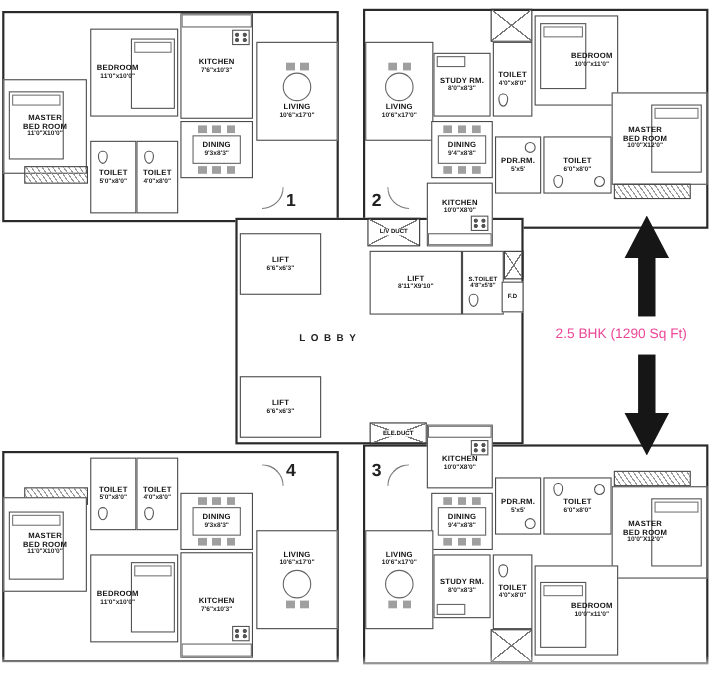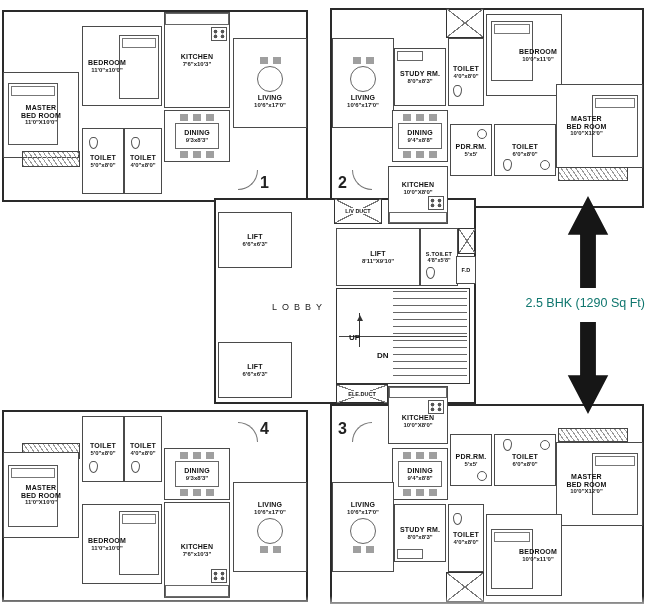--- a/index.html
+++ b/index.html
@@ -34,27 +34,27 @@
      radial-gradient(circle at 75% 30%,#555 1.6px,transparent 2.2px),
      radial-gradient(circle at 25% 70%,#555 1.6px,transparent 2.2px),
      radial-gradient(circle at 75% 70%,#555 1.6px,transparent 2.2px);}
   .stairs{position:absolute;border:1.4px solid #333;box-sizing:border-box;background:#fff;}
   .treads{position:absolute;right:2px;top:2px;bottom:2px;width:56%;
           background:repeating-linear-gradient(to bottom,#666 0 1px,transparent 1px 7px);}
   .rail{position:absolute;left:2px;right:2px;top:50%;border-top:1.4px solid #444;}
   .updn{position:absolute;font-size:8px;font-weight:bold;color:#111;}
   .uparrowline{position:absolute;width:1px;height:34px;background:#333;}
   .uparrowline::before{content:"";position:absolute;top:-1px;left:-2.5px;border:3px solid transparent;border-bottom:6px solid #333;}
-  .lobby{position:absolute;font-size:9px;font-weight:normal;letter-spacing:5px;color:#222;}
+  .lobby{position:absolute;font-size:9px;font-weight:bold;letter-spacing:5px;color:#222;}
   .unitnum{position:absolute;font-size:16px;font-weight:600;color:#222;}
   .arc{position:absolute;border:0 solid #777;box-sizing:border-box;}
   .blockarrow{position:absolute;background:#161616;}
   .arrow-up{clip-path:polygon(50% 0,96% 42%,68% 42%,68% 100%,32% 100%,32% 42%,4% 42%);}
   .arrow-down{clip-path:polygon(32% 0,68% 0,68% 58%,96% 58%,50% 100%,4% 58%,32% 58%);}
-  .bhk{position:absolute;font-size:12.5px;color:#0f766e;text-align:right;}
+  .bhk{position:absolute;font-size:12.5px;color:#ec4899;text-align:left;}
   .watermark{position:absolute;font-size:58px;font-weight:400;letter-spacing:14px;
              color:transparent;-webkit-text-stroke:1.2px #dedede;z-index:5;pointer-events:none;}
   .fade{position:absolute;left:0;right:0;bottom:0;height:16px;z-index:6;
         background:linear-gradient(to bottom,rgba(255,255,255,0),#fff 90%);}
 </style>
 </head>
 <body>
 
 <div class="plan">
 
@@ -225,27 +225,20 @@
         <span class="rn" style="font-size:5.5px">S.TOILET</span>
         <span class="rd" style="font-size:5.5px">4'8"x5'8"</span>
       </div>
   </div>
   <div class="xbox" style="left:458px;top:228px;width:18px;height:26px"></div>
   <div class="room" style="left:456px;top:256px;width:20px;height:28px">
     <div class="rl">
         <span class="rn" style="font-size:5.5px">F.D</span>
       </div>
   </div>
-  <div class="stairs" style="left:336px;top:288px;width:134px;height:96px">
-    <div class="treads"></div>
-    <div class="rail"></div>
-    <div class="uparrowline" style="left:22px;top:24px"></div>
-    <div class="updn" style="left:12px;top:44px">UP</div>
-    <div class="updn" style="left:40px;top:62px">DN</div>
-  </div>
   <div class="xbox" style="left:336px;top:384px;width:52px;height:20px">
     <span class="tag">ELE.DUCT</span>
   </div>
 
   <div class="blockarrow arrow-up" style="left:566px;top:196px;width:44px;height:92px"></div>
   <div class="bhk" style="left:505px;top:296px;width:140px">2.5 BHK (1290 Sq Ft)</div>
   <div class="blockarrow arrow-down" style="left:566px;top:322px;width:44px;height:92px"></div>
 
   <div class="room" style="left:82px;top:416px;width:42px;height:66px">
     <div class="wc" style="left:6px;bottom:8px"></div>

